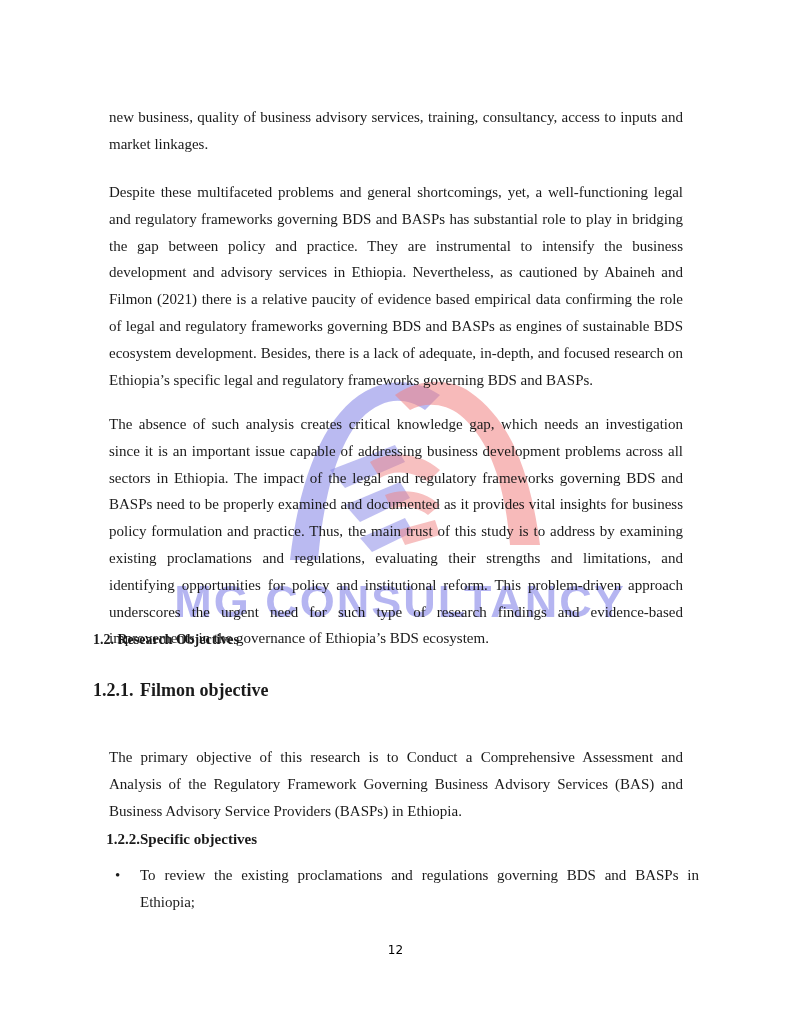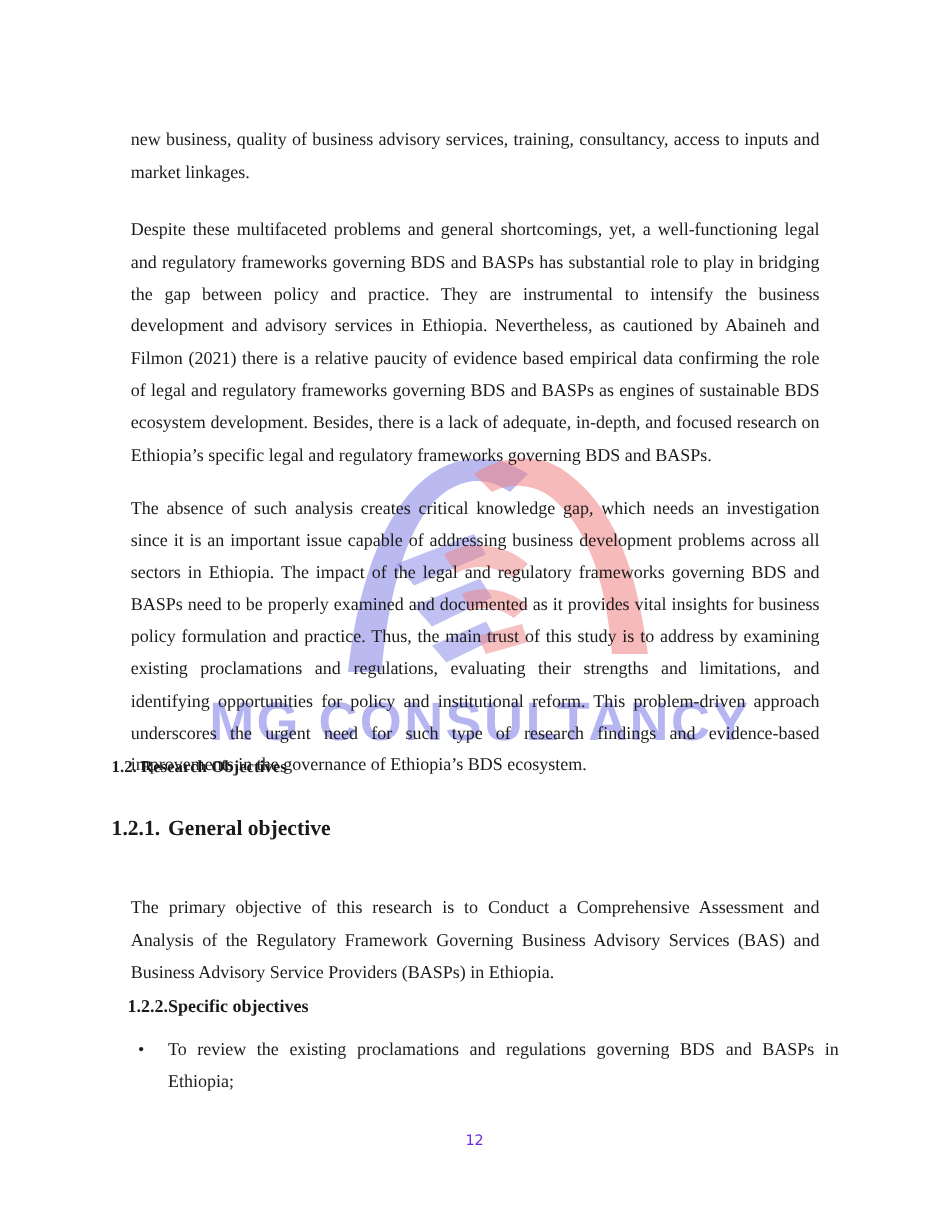--- a/index.html
+++ b/index.html
@@ -25,21 +25,21 @@
     .h3 { position: absolute; top: 590px; font-weight: bold; font-size: 18px; line-height: 24px; margin: 0; }
     .h3 .num { display: inline-block; width: 47px; }
     .p4 { position: absolute; top: 640px; }
     .h4 { position: absolute; top: 740px; font-size: 15px; line-height: 22px; margin: 0; text-align: right; }
     .h4 .num { display: inline-block; width: 47px; }
     .bullets { position: absolute; top: 774px; left: 0; width: 606px; margin: 0; padding: 0; list-style: none; }
     .bullets li { position: relative; padding-left: 47px; font-size: 15px; line-height: 26.8px; text-align: justify; }
     .bullets li .dot { position: absolute; left: 22px; top: 0; }
     .page-num {
       position: absolute; left: 0; width: 791px; top: 943px; text-align: center;
-      font-family: "DejaVu Sans", sans-serif; font-size: 12px; color: #6d28d9; z-index: 1;
+      font-family: "DejaVu Sans", sans-serif; font-size: 12px; color: #000000; z-index: 1;
     }
   </style>
 </head>
 <body>
 
 <div class="page">
 
   <div class="watermark">
     <svg width="791" height="1024" viewBox="0 0 791 1024">
 
@@ -59,21 +59,21 @@
   </div>
 
   <div class="content">
     <p class="body p1">new business, quality of business advisory services, training, consultancy, access to inputs and market linkages.</p>
     <p class="body p2">Despite these multifaceted problems and general shortcomings, yet, a well-functioning legal and regulatory frameworks governing BDS and BASPs has substantial role to play in bridging the gap between policy and practice. They are instrumental to intensify the business development and advisory services in Ethiopia. Nevertheless, as cautioned by Abaineh and Filmon (2021) there is a relative paucity of evidence based empirical data confirming the role of legal and regulatory frameworks governing BDS and BASPs as engines of sustainable BDS ecosystem development. Besides, there is a lack of adequate, in-depth, and focused research on Ethiopia’s specific legal and regulatory frameworks governing BDS and BASPs.</p>
     <p class="body p3">The absence of such analysis creates critical knowledge gap, which needs an investigation since it is an important issue capable of addressing business development problems across all sectors in Ethiopia. The impact of the legal and regulatory frameworks governing BDS and BASPs need to be properly examined and documented as it provides vital insights for business policy formulation and practice. Thus, the main trust of this study is to address by examining existing proclamations and regulations, evaluating their strengths and limitations, and identifying opportunities for policy and institutional reform. This problem-driven approach underscores the urgent need for such type of research findings and evidence-based improvements in the governance of Ethiopia’s BDS ecosystem.</p>
 
     <h2 class="h2">1.2. Research Objectives</h2>
 
     <h3 class="h3">
-      <span class="num">1.2.1.</span><span>General objective</span>
+      <span class="num">1.2.1.</span><span>Filmon objective</span>
     </h3>
 
     <p class="body p4">The primary objective of this research is to Conduct a Comprehensive Assessment and Analysis of the Regulatory Framework Governing Business Advisory Services (BAS) and Business Advisory Service Providers (BASPs) in Ethiopia.</p>
 
     <h4 class="h4">
       <span class="num">1.2.2.</span><span>Specific objectives</span>
     </h4>
 
     <ul class="bullets">
       <li>

